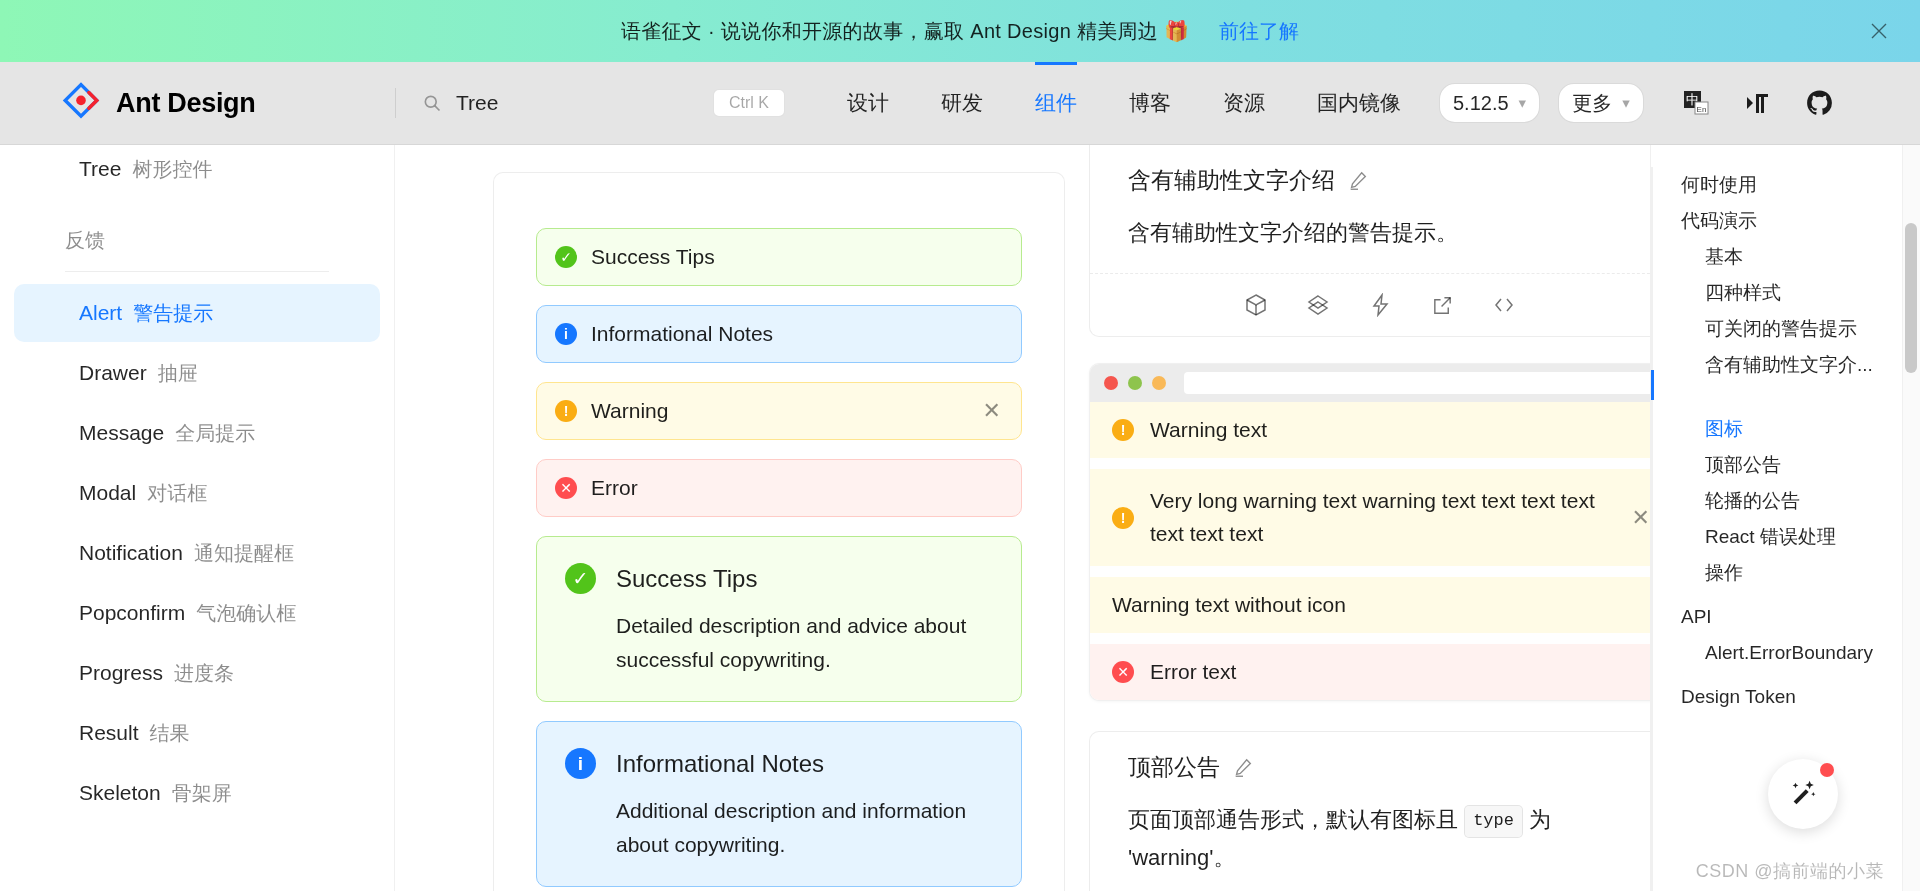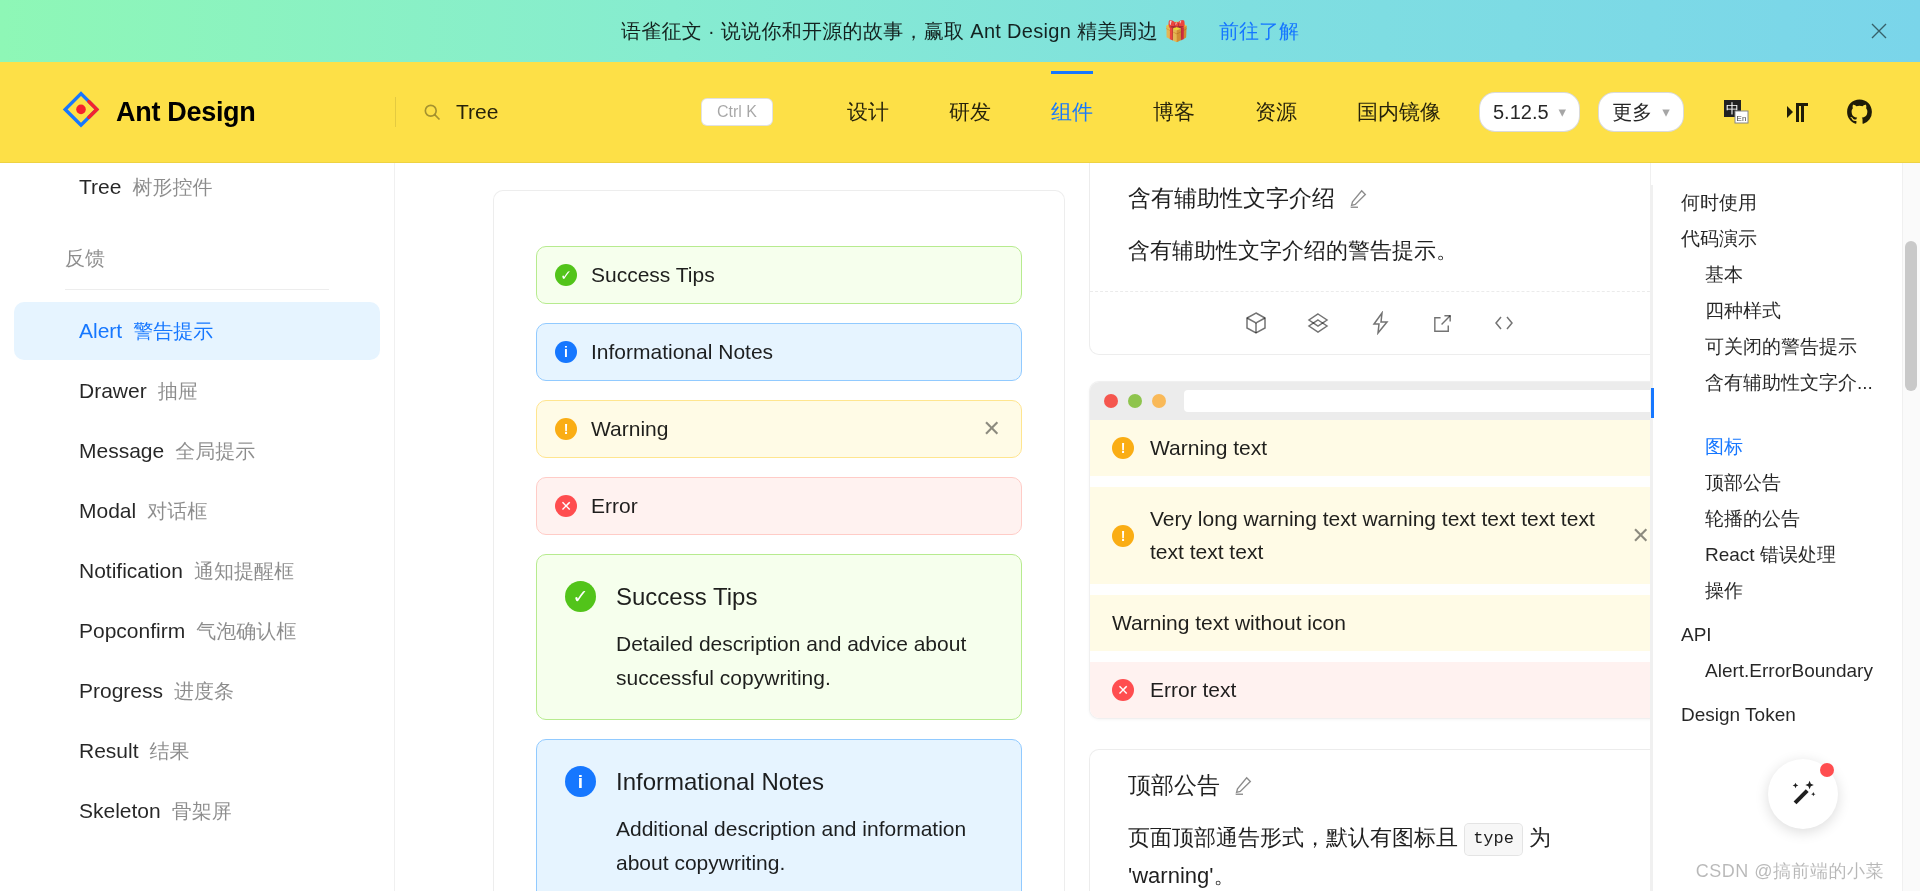--- a/index.html
+++ b/index.html
@@ -26,41 +26,41 @@
   .banner-link { color: #1677ff; margin-left: 24px; cursor: pointer; }
   .banner-close {
     position: absolute; right: 28px; top: 50%; transform: translateY(-50%);
     width: 26px; height: 26px; cursor: pointer;
     display: flex; align-items: center; justify-content: center;
     color: rgba(0,0,0,0.55);
   }
 
   
   .header {
-    height: 101px; display: flex; align-items: center;
+    height: 83px; display: flex; align-items: center;
     border-bottom: 1px solid rgba(5,5,5,0.06);
-    background: #fde047;
+    background: #e5e5e5;
     position: relative;
   }
   .logo-area { display: flex; align-items: center; width: 395px; padding-left: 60px; }
   .logo-mark { width: 42px; height: 42px; margin-right: 14px; flex: none; }
   .logo-text { font-size: 27px; font-weight: bold; letter-spacing: -0.3px; color: #000; }
 
   .search-box { display: flex; align-items: center; flex: none; width: 390px; }
   .search-divider { width: 1px; height: 30px; background: rgba(5,5,5,0.1); margin-right: 26px; }
   .search-icon { width: 20px; height: 20px; color: rgba(0,0,0,0.35); margin-right: 14px; }
   .search-value { font-size: 21px; color: rgba(0,0,0,0.85); }
   .kbd {
-    margin-left: auto; margin-right: 12px;
+    margin-left: auto; margin-right: 0;
     border: 1px solid rgba(5,5,5,0.12); border-radius: 6px;
     padding: 4px 15px; font-size: 16px; color: rgba(0,0,0,0.35);
     background: #fff;
   }
 
-  .nav { display: flex; align-items: center; gap: 12px; margin-left: 38px; }
+  .nav { display: flex; align-items: center; gap: 4px; margin-left: 38px; }
   .nav-item {
     font-size: 21px; color: rgba(0,0,0,0.85);
     padding: 0 24px; cursor: pointer; position: relative;
     height: 83px; display: flex; align-items: center;
   }
   .nav-item.active { color: #1677ff; }
   .nav-item.active::after {
     content: ""; position: absolute; left: 24px; right: 24px; top: 0;
     height: 3px; background: #1677ff;
   }

